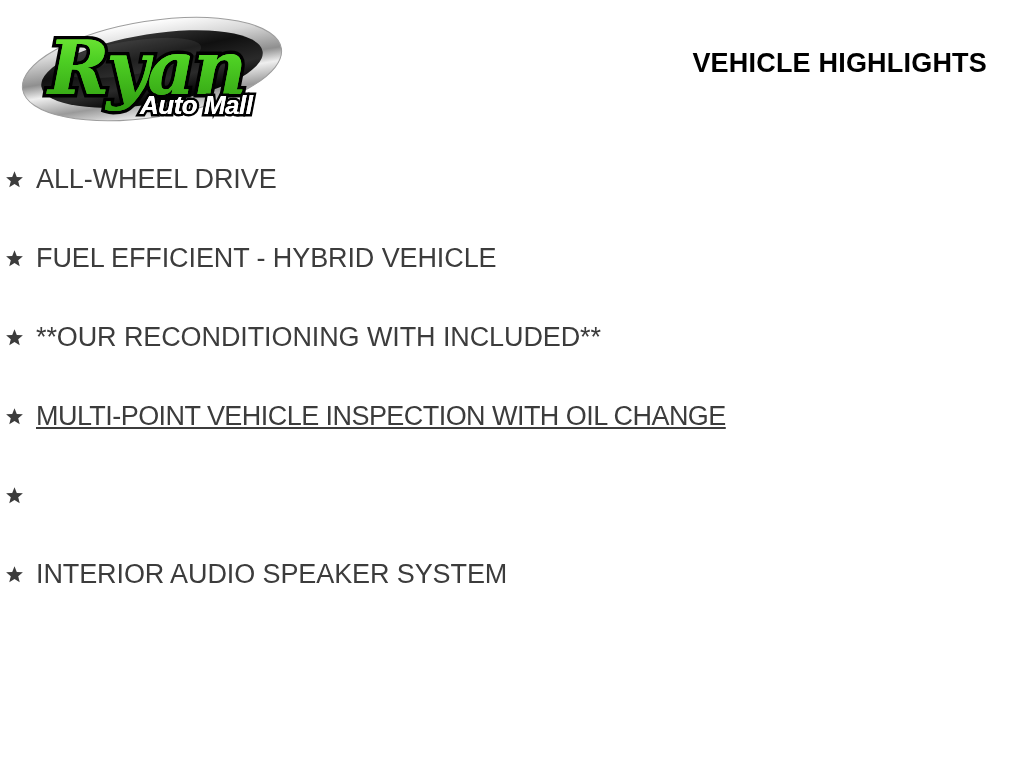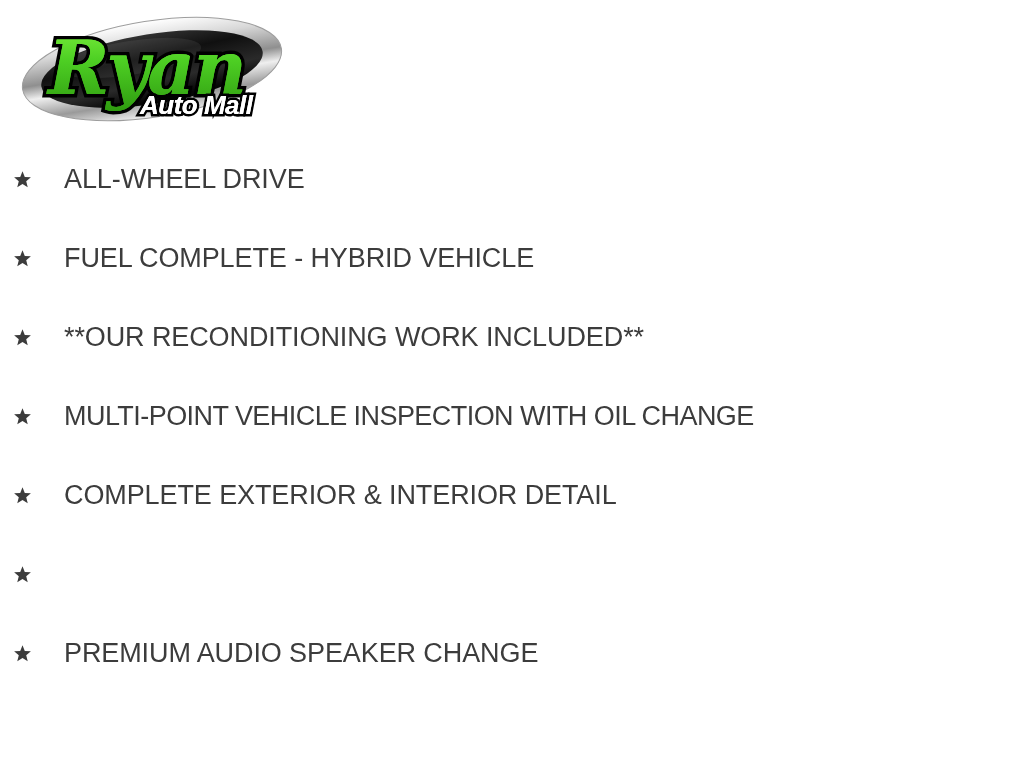--- a/index.html
+++ b/index.html
@@ -55,23 +55,22 @@
     top: 140px;
     width: 1024px;
     list-style: none;
     margin: 0;
     padding: 0;
   }
   .highlight-row {
     height: 79px;
     display: flex;
     align-items: center;
-    padding-left: 13px;
+    padding-left: 5px;
     box-sizing: border-box;
-    gap: 20px;
   }
   .star-icon {
     flex: 0 0 auto;
     width: 19px;
     height: 22px;
     display: block;
     margin-right: 12px;
     position: relative;
     top: 1px;
   }
@@ -80,20 +79,21 @@
     color: #3c3c3c;
     font-size: 27px;
     font-weight: normal;
     letter-spacing: -0.1px;
     white-space: nowrap;
     line-height: 1;
   }
   
   .highlight-row.condensed .highlight-label {
     letter-spacing: -0.55px;
+    text-decoration: underline;
   }
 </style>
 </head>
 <body>
 
 <div class="header">
 
   <div class="logo">
     <svg viewBox="0 0 280 122" xmlns="http://www.w3.org/2000/svg" aria-label="Ryan Auto Mall">
       <defs>
@@ -129,80 +129,73 @@
         <text x="36" y="88" font-family="'DejaVu Serif', serif" font-size="74" font-style="italic" font-weight="bold" fill="url(#greenGrad)" letter-spacing="-2">Ryan</text>
       </g>
 
       <g>
         <text x="128" y="108" font-family="'Liberation Sans', sans-serif" font-size="26" font-style="italic" font-weight="bold" fill="#ffffff" stroke="#000000" stroke-width="5" paint-order="stroke fill" letter-spacing="-0.5">Auto Mall</text>
         <text x="128" y="108" font-family="'Liberation Sans', sans-serif" font-size="26" font-style="italic" font-weight="bold" fill="#ffffff" letter-spacing="-0.5">Auto Mall</text>
       </g>
     </svg>
   </div>
 
+  <div class="title">VEHICLE HIGHLIGHTS</div>
 </div>
 
 <ul class="highlights">
 
   <li class="highlight-row">
     <span class="star-icon">
       <svg viewBox="0 0 24 24" xmlns="http://www.w3.org/2000/svg">
         <path fill="#3c3c3c" d="M12 1.6l2.9 7.2 7.7.5-5.9 5 1.9 7.5L12 17.6 5.4 21.8l1.9-7.5-5.9-5 7.7-.5z"></path>
       </svg>
     </span>
     <span class="highlight-label">ALL-WHEEL DRIVE</span>
   </li>
 
   <li class="highlight-row">
     <span class="star-icon">
       <svg viewBox="0 0 24 24" xmlns="http://www.w3.org/2000/svg">
         <path fill="#3c3c3c" d="M12 1.6l2.9 7.2 7.7.5-5.9 5 1.9 7.5L12 17.6 5.4 21.8l1.9-7.5-5.9-5 7.7-.5z"></path>
       </svg>
     </span>
-    <span class="highlight-label">FUEL COMPLETE - HYBRID VEHICLE</span>
-  </li>
-
-  <li class="highlight-row">
-    <span class="star-icon">
-      <svg viewBox="0 0 24 24" xmlns="http://www.w3.org/2000/svg">
-        <path fill="#3c3c3c" d="M12 1.6l2.9 7.2 7.7.5-5.9 5 1.9 7.5L12 17.6 5.4 21.8l1.9-7.5-5.9-5 7.7-.5z"></path>
-      </svg>
-    </span>
-    <span class="highlight-label">**OUR RECONDITIONING WORK INCLUDED**</span>
+    <span class="highlight-label">FUEL EFFICIENT - HYBRID VEHICLE</span>
+  </li>
+
+  <li class="highlight-row">
+    <span class="star-icon">
+      <svg viewBox="0 0 24 24" xmlns="http://www.w3.org/2000/svg">
+        <path fill="#3c3c3c" d="M12 1.6l2.9 7.2 7.7.5-5.9 5 1.9 7.5L12 17.6 5.4 21.8l1.9-7.5-5.9-5 7.7-.5z"></path>
+      </svg>
+    </span>
+    <span class="highlight-label">**OUR RECONDITIONING WITH INCLUDED**</span>
   </li>
 
   <li class="highlight-row condensed">
     <span class="star-icon">
       <svg viewBox="0 0 24 24" xmlns="http://www.w3.org/2000/svg">
         <path fill="#3c3c3c" d="M12 1.6l2.9 7.2 7.7.5-5.9 5 1.9 7.5L12 17.6 5.4 21.8l1.9-7.5-5.9-5 7.7-.5z"></path>
       </svg>
     </span>
     <span class="highlight-label">MULTI-POINT VEHICLE INSPECTION WITH OIL CHANGE</span>
   </li>
 
-  <li class="highlight-row">
-    <span class="star-icon">
-      <svg viewBox="0 0 24 24" xmlns="http://www.w3.org/2000/svg">
-        <path fill="#3c3c3c" d="M12 1.6l2.9 7.2 7.7.5-5.9 5 1.9 7.5L12 17.6 5.4 21.8l1.9-7.5-5.9-5 7.7-.5z"></path>
-      </svg>
-    </span>
-    <span class="highlight-label">COMPLETE EXTERIOR &amp; INTERIOR DETAIL</span>
-  </li>
-
-
-  <li class="highlight-row">
-    <span class="star-icon">
-      <svg viewBox="0 0 24 24" xmlns="http://www.w3.org/2000/svg">
-        <path fill="#3c3c3c" d="M12 1.6l2.9 7.2 7.7.5-5.9 5 1.9 7.5L12 17.6 5.4 21.8l1.9-7.5-5.9-5 7.7-.5z"></path>
-      </svg>
-    </span>
-  </li>
-
-  <li class="highlight-row">
-    <span class="star-icon">
-      <svg viewBox="0 0 24 24" xmlns="http://www.w3.org/2000/svg">
-        <path fill="#3c3c3c" d="M12 1.6l2.9 7.2 7.7.5-5.9 5 1.9 7.5L12 17.6 5.4 21.8l1.9-7.5-5.9-5 7.7-.5z"></path>
-      </svg>
-    </span>
-    <span class="highlight-label">PREMIUM AUDIO SPEAKER CHANGE</span>
+
+
+  <li class="highlight-row">
+    <span class="star-icon">
+      <svg viewBox="0 0 24 24" xmlns="http://www.w3.org/2000/svg">
+        <path fill="#3c3c3c" d="M12 1.6l2.9 7.2 7.7.5-5.9 5 1.9 7.5L12 17.6 5.4 21.8l1.9-7.5-5.9-5 7.7-.5z"></path>
+      </svg>
+    </span>
+  </li>
+
+  <li class="highlight-row">
+    <span class="star-icon">
+      <svg viewBox="0 0 24 24" xmlns="http://www.w3.org/2000/svg">
+        <path fill="#3c3c3c" d="M12 1.6l2.9 7.2 7.7.5-5.9 5 1.9 7.5L12 17.6 5.4 21.8l1.9-7.5-5.9-5 7.7-.5z"></path>
+      </svg>
+    </span>
+    <span class="highlight-label">INTERIOR AUDIO SPEAKER SYSTEM</span>
   </li>
 
 </ul>
 
 </body></html>

